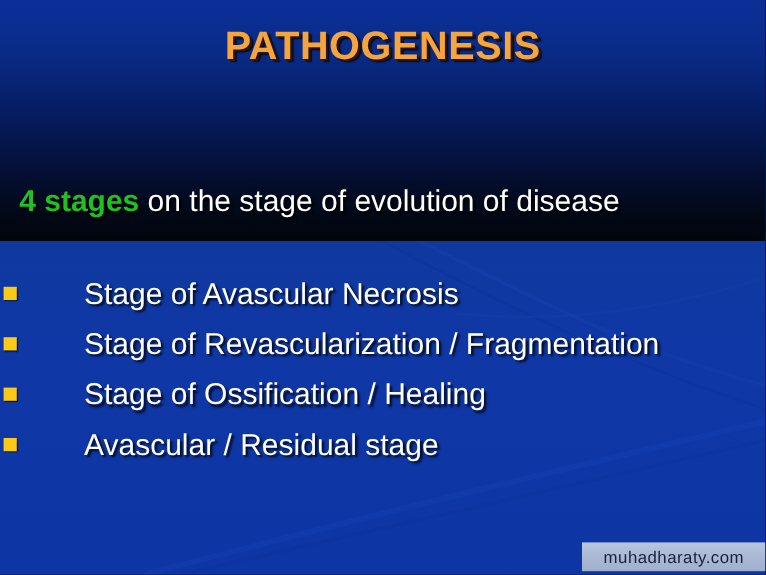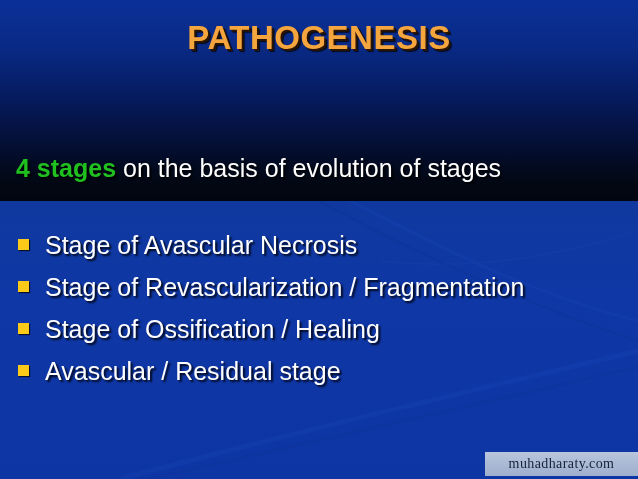--- a/index.html
+++ b/index.html
@@ -92,21 +92,22 @@
     top: 228px;
     width: 638px;
     margin: 0;
     padding: 0;
     list-style: none;
   }
   .bullet-row {
     display: flex;
     align-items: flex-start;
     height: 42px;
-    padding-left: 18px;
+    padding-left: 3px;
+    gap: 40px;
   }
   .bullet-mark {
     width: 11px;
     height: 11px;
     flex: 0 0 11px;
     margin-top: 11px;
     margin-right: 16px;
     background: #fbc917;
     box-shadow: 1px 1px 1px rgba(0,0,0,.7);
   }
@@ -124,21 +125,21 @@
     right: 0;
     bottom: 3px;
     width: 153px;
     height: 24px;
     background: linear-gradient(to bottom, #b9c6dd 0%, #aab9d4 50%, #9fb0cd 100%);
     display: flex;
     align-items: center;
     justify-content: center;
   }
   .watermark-text {
-    font-family: Liberation Serif, serif;
+    font-family: Liberation Sans, sans-serif;
     font-size: 14px;
     letter-spacing: .4px;
     color: #16213a;
     white-space: nowrap;
   }
 </style>
 </head>
 <body>
 
 <div id="slide">
@@ -150,21 +151,21 @@
     <path d="M 330 -10 C 430 40, 520 90, 638 120" fill="none" stroke="#1a46b4" stroke-width="3" opacity=".55"></path>
     <path d="M 300 -10 C 420 55, 530 105, 638 140" fill="none" stroke="#0b2f8e" stroke-width="2" opacity=".5"></path>
     <path d="M 120 278 C 300 230, 470 190, 638 150" fill="none" stroke="#1b49ba" stroke-width="5" opacity=".45"></path>
     <path d="M 150 278 C 330 236, 490 200, 638 166" fill="none" stroke="#0c3092" stroke-width="3" opacity=".45"></path>
     <path d="M 380 60 C 470 70, 560 55, 638 30" fill="none" stroke="#1a45b0" stroke-width="2" opacity=".4"></path>
   </svg>
 
   <div class="title">PATHOGENESIS</div>
 
   <div class="subtitle">
-    <span class="hl">4 stages</span><span> on the basis of evolution of stages</span>
+    <span class="hl">4 stages</span><span> on the stage of evolution of disease</span>
   </div>
 
   <ul class="bullets">
 
     <li class="bullet-row">
       <span class="bullet-mark"></span>
       <span class="bullet-text">Stage of Avascular Necrosis</span>
     </li>
 
     <li class="bullet-row">

